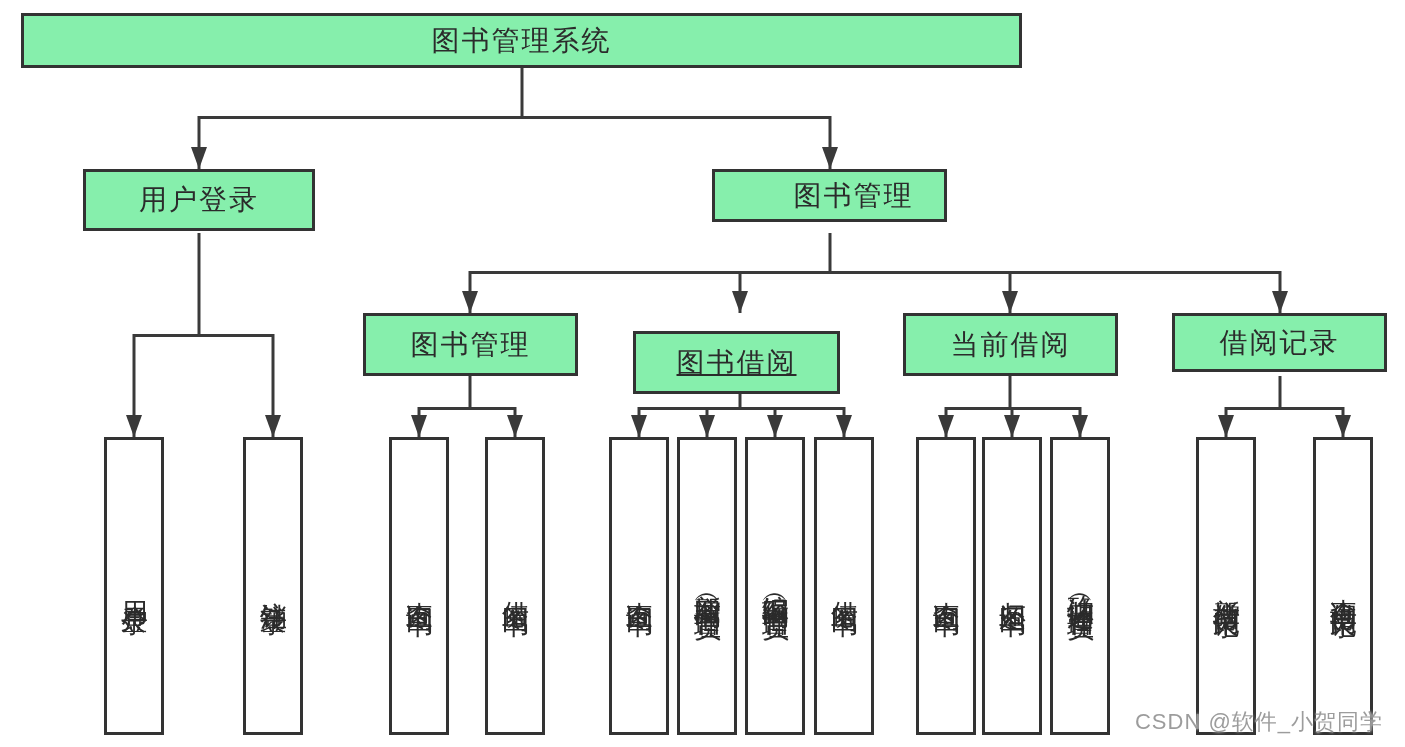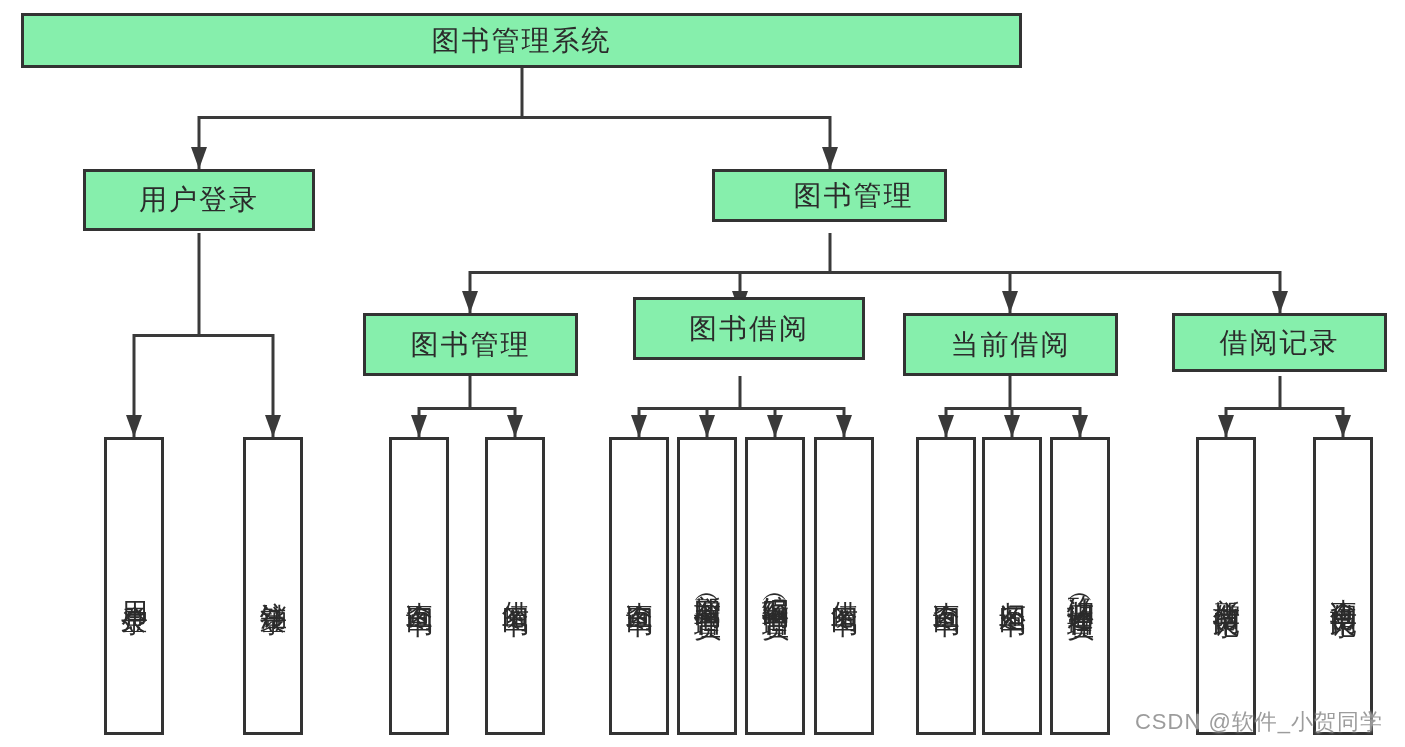--- a/index.html
+++ b/index.html
@@ -134,21 +134,21 @@
       <path d="M1335 415 H1351 L1343 437 Z"></path>
     </g>
   </svg>
 
   <div class="hbox" style="left:21px; top:13px; width:1001px; height:55px;">图书管理系统</div>
 
   <div class="hbox" style="left:83px; top:169px; width:232px; height:62px;">用户登录</div>
   <div class="hbox" style="left:712px; top:169px; width:235px; height:53px;padding-left:48px;">图书管理</div>
 
   <div class="hbox" style="left:363px; top:313px; width:215px; height:63px;">图书管理</div>
-  <div class="hbox" style="left:633px; top:297px; width:232px; height:63px;">图书借阅</div>
+  <div class="hbox" style="left:633px; top:331px; width:207px; height:63px;text-decoration:underline;">图书借阅</div>
   <div class="hbox" style="left:903px; top:313px; width:215px; height:63px;">当前借阅</div>
   <div class="hbox" style="left:1172px; top:313px; width:215px; height:59px;">借阅记录</div>
 
   <div class="vbox" style="left:104px;">用户登录</div>
   <div class="vbox" style="left:243px;">注销登录</div>
 
   <div class="vbox" style="left:389px;">查询图书</div>
   <div class="vbox" style="left:485px;">借阅图书</div>
 
   <div class="vbox" style="left:609px;">查询图书</div>

